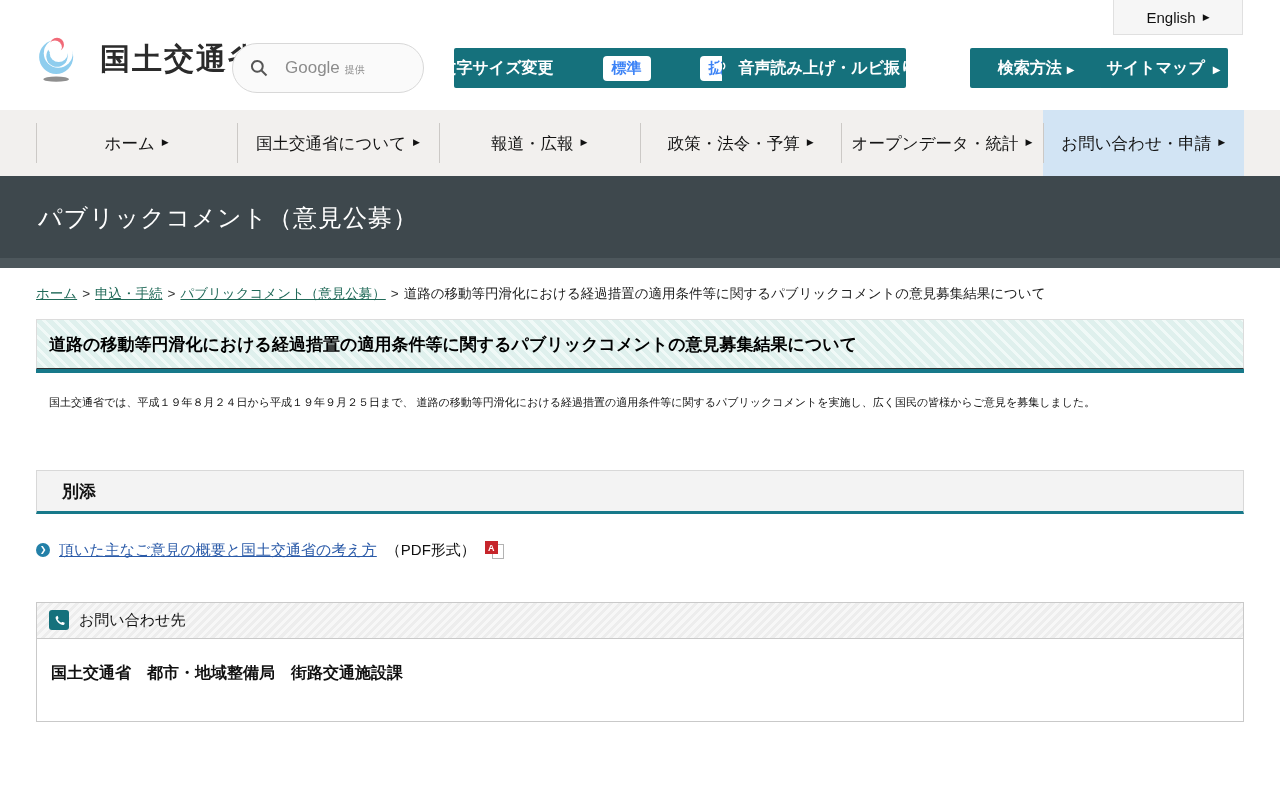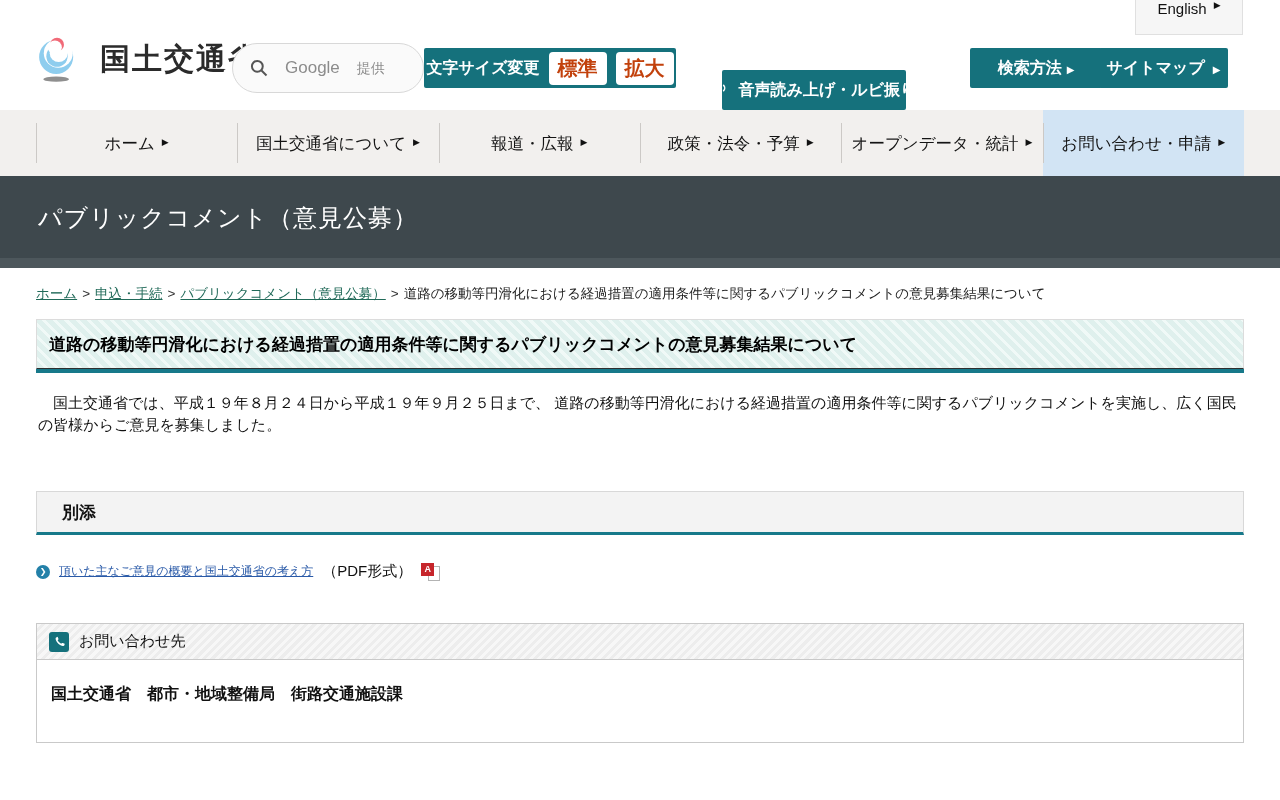--- a/index.html
+++ b/index.html
@@ -24,37 +24,37 @@
   .top-header{position:relative;height:110px;background:#fff;}
   .logo{position:absolute;left:34px;top:30px;display:flex;align-items:center;gap:20px;cursor:pointer;}
   .logo-text{font-size:30px;font-weight:bold;color:#2b2b2b;letter-spacing:2px;}
   .search-pill{
     position:absolute;left:232px;top:43px;width:192px;height:50px;
     border:1px solid #d8d8d8;border-radius:26px;background:#fafafa;
     display:flex;align-items:center;padding:0 16px;gap:16px;cursor:text;
   }
   .mag-icon{display:flex;align-items:center;}
   .google-word{color:#8c8c8c;font-size:17px;}
-  .google-sub{color:#8c8c8c;font-size:14px;margin-left:17px;}
+  .google-sub{color:#8c8c8c;font-size:10px;margin-left:5px;}
 
   .hdr-btn{
     position:absolute;top:48px;height:40px;background:var(--teal);color:#fff;
     display:flex;align-items:center;justify-content:center;
     font-size:16px;font-weight:bold;border-radius:2px;cursor:pointer;white-space:nowrap;
   }
-  .btn-fontsize{left:424px;width:252px;gap:9px;}
-  .size-chip{background:#fff;color:#c2410c;border-radius:4px;padding:3px 9px;font-size:20px;cursor:pointer;}
-  .btn-audio{left:722px;width:184px;gap:9px;margin-top:22px;}
+  .btn-fontsize{left:454px;width:280px;gap:9px;}
+  .size-chip{background:#fff;color:#3b82f6;border-radius:4px;padding:3px 9px;font-size:15px;cursor:pointer;margin-left:40px;}
+  .btn-audio{left:722px;width:184px;gap:9px;}
   .btn-search-method{left:970px;width:132px;gap:5px;text-align:center;}
   .btn-sitemap{left:1099px;width:129px;gap:8px;}
   .arr-w::after{content:"▶";font-size:10px;color:#fff;}
   .english-btn{
-    position:absolute;right:37px;top:0;width:108px;height:35px;
+    position:absolute;right:37px;top:0;width:130px;height:35px;
     background:#f6f6f6;border:1px solid #e0e0e0;border-top:none;
-    display:flex;align-items:flex-start;justify-content:center;gap:7px;
+    display:flex;align-items:center;justify-content:center;gap:7px;
     font-size:15px;color:#111;cursor:pointer;
   }
   .arr-b{font-size:9px;color:#111;}
 
   
   .main-nav{height:66px;background:var(--nav-bg);display:flex;padding:0 36px;}
   .nav-item{
     flex:1;display:flex;align-items:center;justify-content:center;gap:7px;
     flex-wrap:wrap;line-height:1.25;text-align:center;
     font-size:16.5px;color:#141414;position:relative;cursor:pointer;padding:0 6px;
@@ -79,36 +79,36 @@
 
   
   .heading-box{margin:15px 36px 0;border-bottom:4px solid var(--teal-border);}
   .heading-inner{
     background:repeating-linear-gradient(45deg,#dff0ed 0 5px,#f0f9f7 5px 8px);
     border:1px solid #dcdcdc;border-bottom:1px solid #2f2f2f;
     padding:13px 12px 12px;font-size:17px;font-weight:bold;color:#000;
   }
 
   
-  .body-text{margin:19px 38px 0;width:1202px;font-size:15px;line-height:21.5px;color:#111;}
+  .body-text{margin:19px 38px 0;width:1202px;font-size:11px;line-height:21.5px;color:#111;}
   .body-text p{margin:0;}
 
   
   .attach-head{
     margin:56px 36px 0;background:#f3f3f3;border:1px solid #d8d8d8;
     border-bottom:3px solid var(--teal-border);
     padding:9px 25px 8px;font-size:17px;font-weight:bold;color:#111;
   }
   .pdf-row{margin:27px 36px 0;display:flex;align-items:center;gap:9px;font-size:15px;}
   .bullet{
     width:14px;height:14px;border-radius:50%;background:#2380a8;color:#fff;
     display:flex;align-items:center;justify-content:center;flex:0 0 auto;
   }
   .bullet::after{content:"❯";font-size:8px;line-height:1;}
-  .pdf-link{color:var(--pdf-link);text-decoration:underline;font-size:12px;cursor:pointer;}
+  .pdf-link{color:var(--pdf-link);text-decoration:underline;font-size:15px;cursor:pointer;}
   .fmt-note{color:#111;}
   .pdf-icon{position:relative;width:19px;height:18px;flex:0 0 auto;cursor:pointer;}
   .pdf-page{position:absolute;right:0;bottom:0;width:12px;height:15px;background:#fff;border:1px solid #b3b3b3;}
   .pdf-red{
     position:absolute;left:0;top:0;width:13px;height:13px;background:#c6252b;
     color:#fff;font-size:9px;font-weight:bold;display:flex;align-items:center;justify-content:center;
   }
   .pdf-red::after{content:"A";}
 
   

